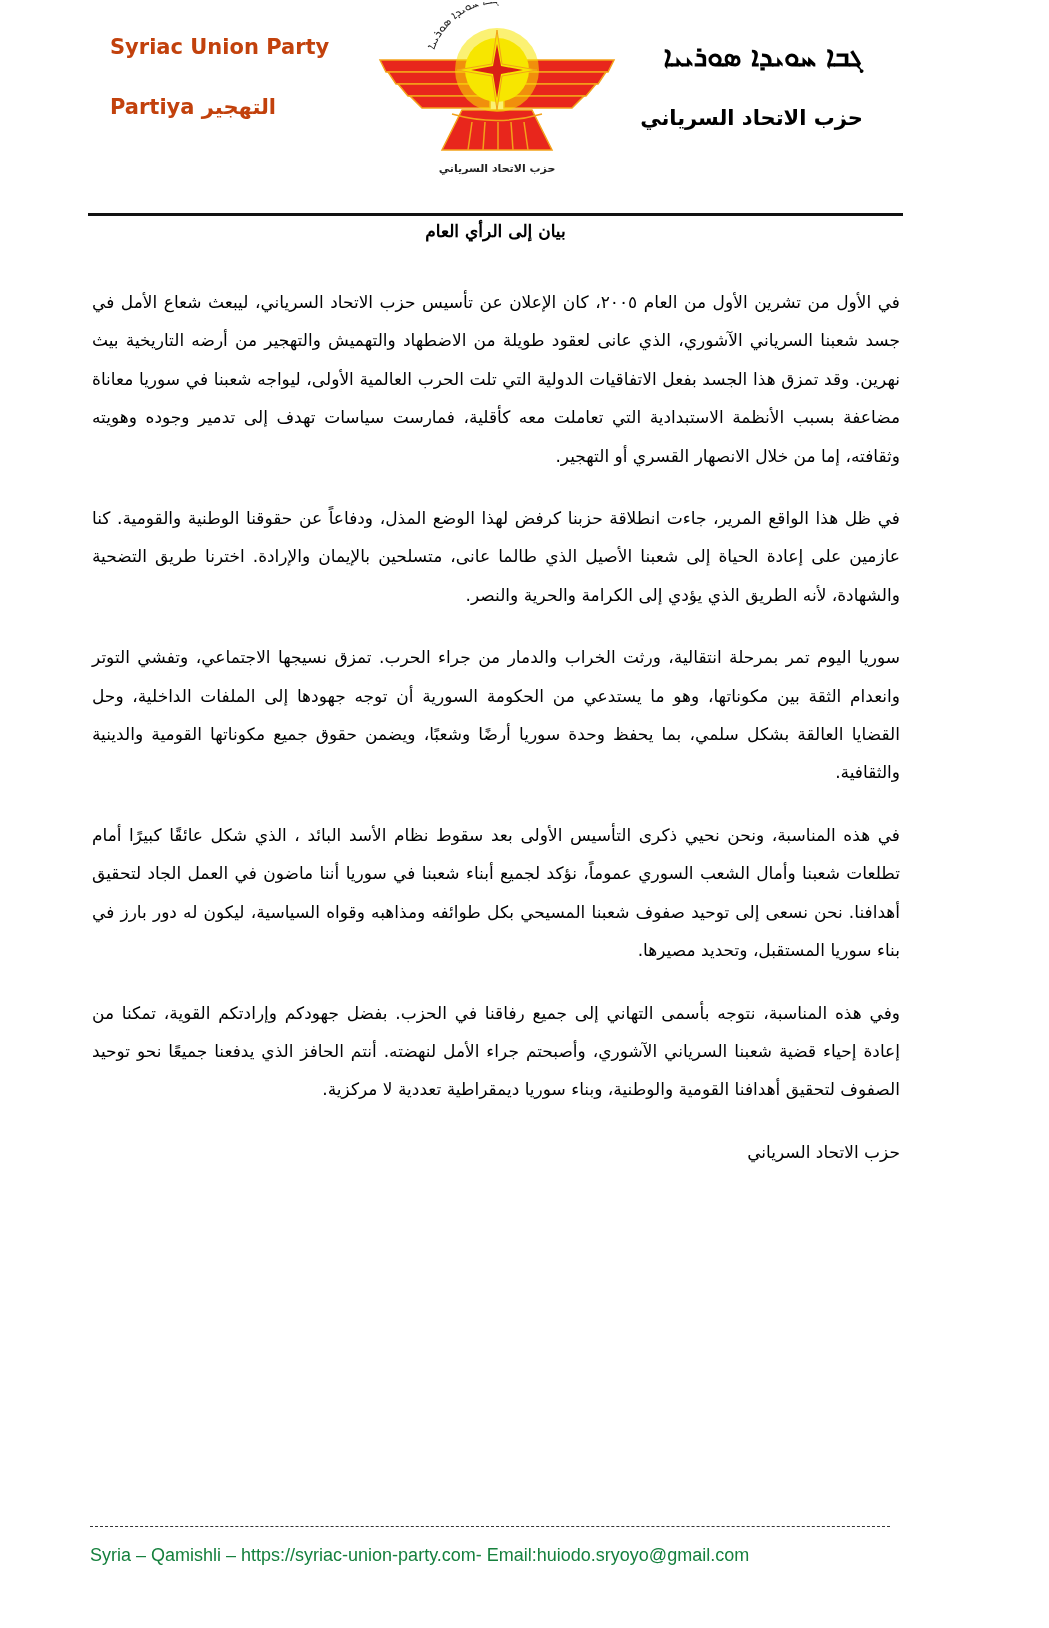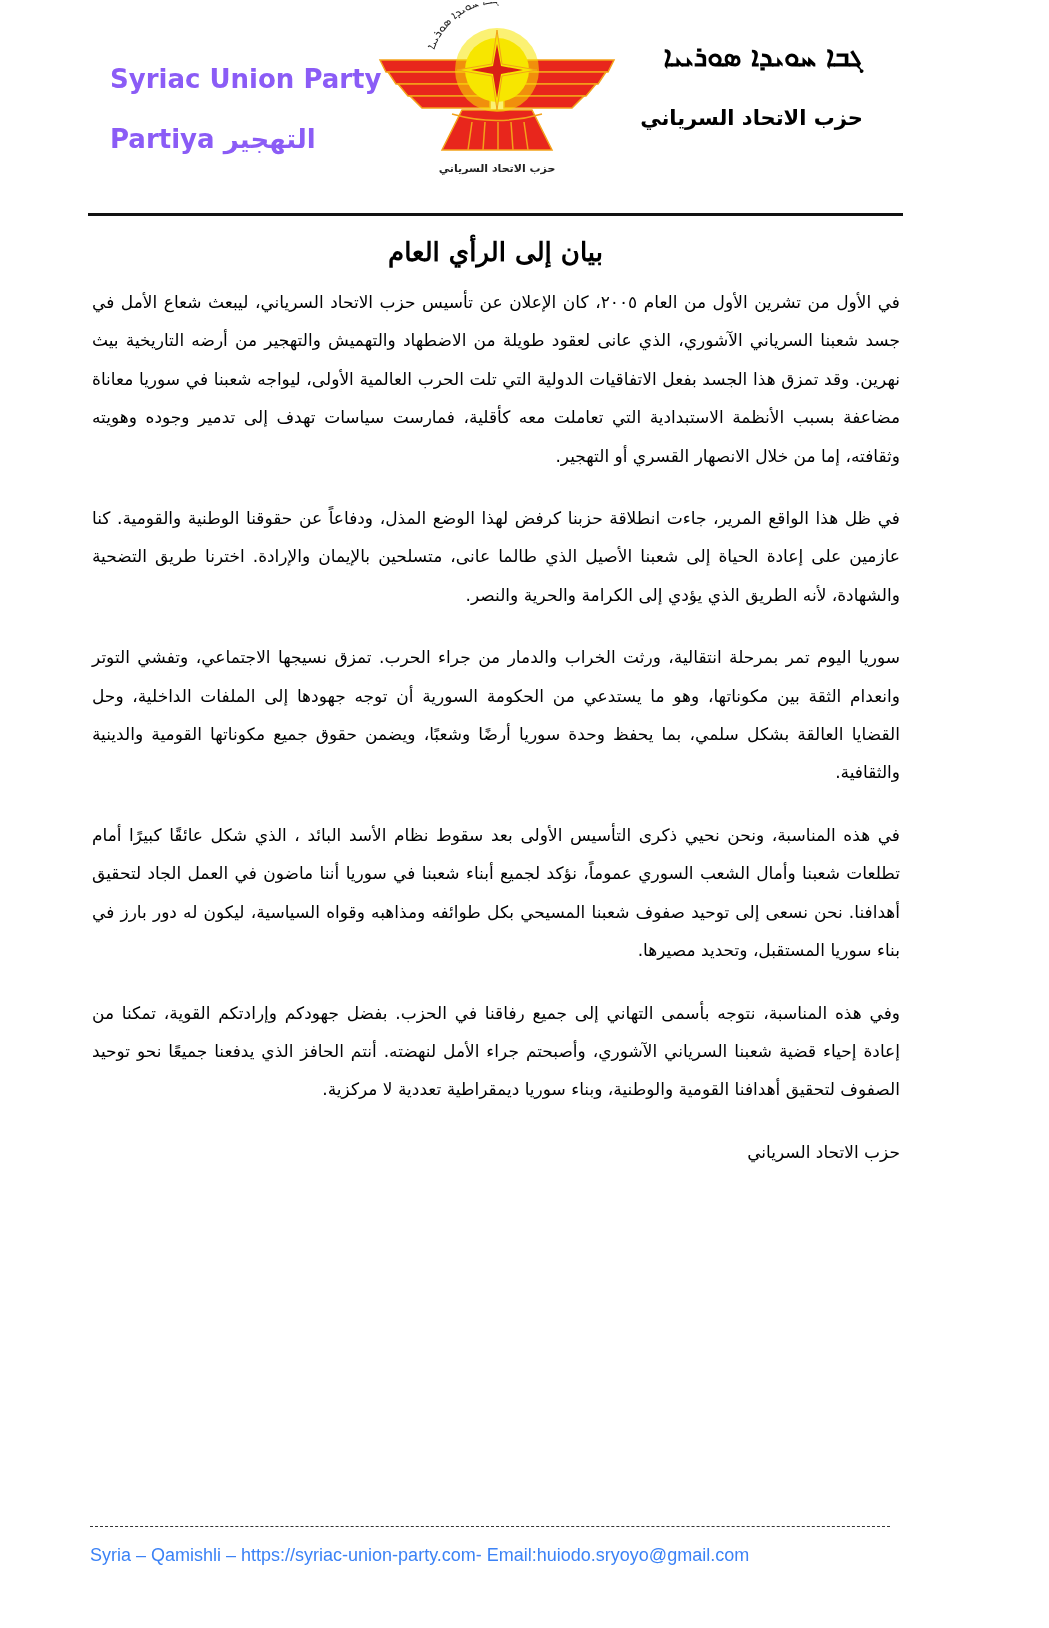--- a/index.html
+++ b/index.html
@@ -1,30 +1,30 @@
 <!DOCTYPE html>
 <html><head>
 <meta charset="utf-8">
 <style>
   html, body { margin:0; padding:0; background:#ffffff; }
   body { width:1049px; height:1628px; position:relative; overflow:hidden; font-family:"Liberation Sans", sans-serif; color:#000; }
-  .hdr-left { position:absolute; left:110px; top:60px; font-family:"DejaVu Sans", sans-serif; font-weight:bold; font-size:26px; line-height:38px; color:#8b5cf6; }
+  .hdr-left { position:absolute; left:110px; top:28px; font-family:"DejaVu Sans", sans-serif; font-weight:bold; font-size:21px; line-height:38px; color:#c2410c; }
   .hdr-left .l1 { display:block; height:38px; margin-bottom:22px; }
   .hdr-left .l2, .hdr-left .l3 { display:block; }
   .logo { position:absolute; left:372px; top:2px; width:250px; height:180px; }
   .hdr-right { position:absolute; right:186px; top:40px; text-align:right; direction:rtl; }
   .syriac { font-family:"DejaVu Sans", sans-serif; font-weight:bold; font-size:28px; letter-spacing:1px; display:block; height:50px; }
   .hdr-ar { font-family:"DejaVu Sans", sans-serif; font-weight:bold; font-size:21px; display:block; margin-top:16px; }
   .rule { position:absolute; left:88px; top:213px; width:815px; height:3px; background:#111; }
-  .title { position:absolute; left:88px; width:815px; top:237px; text-align:center; direction:rtl; font-family:"DejaVu Serif", serif; font-weight:bold; font-size:26px; }
+  .title { position:absolute; left:88px; width:815px; top:221px; text-align:center; direction:rtl; font-family:"DejaVu Serif", serif; font-weight:bold; font-size:17px; }
   .body-text { position:absolute; left:92px; width:808px; top:283px; direction:rtl; text-align:justify; font-family:"DejaVu Sans", sans-serif; font-size:17px; line-height:38.4px; }
   .body-text p { margin:0 0 24px 0; text-align-last:right; }
   .signature { margin-top:4px; }
   .dash { position:absolute; left:90px; top:1526px; width:800px; height:0; border-top:1.5px dashed #333; }
-  .footer { position:absolute; left:90px; top:1545px; font-family:"Liberation Sans", sans-serif; font-size:18px; color:#3b82f6; white-space:nowrap; }
+  .footer { position:absolute; left:90px; top:1545px; font-family:"Liberation Sans", sans-serif; font-size:18px; color:#15803d; white-space:nowrap; }
 </style>
 </head>
 <body>
 
 <div class="hdr-left">
   <span class="l1">Syriac Union Party</span>
   <span class="l2">Partiya التهجير</span>
 </div>
 
 <div class="logo">

